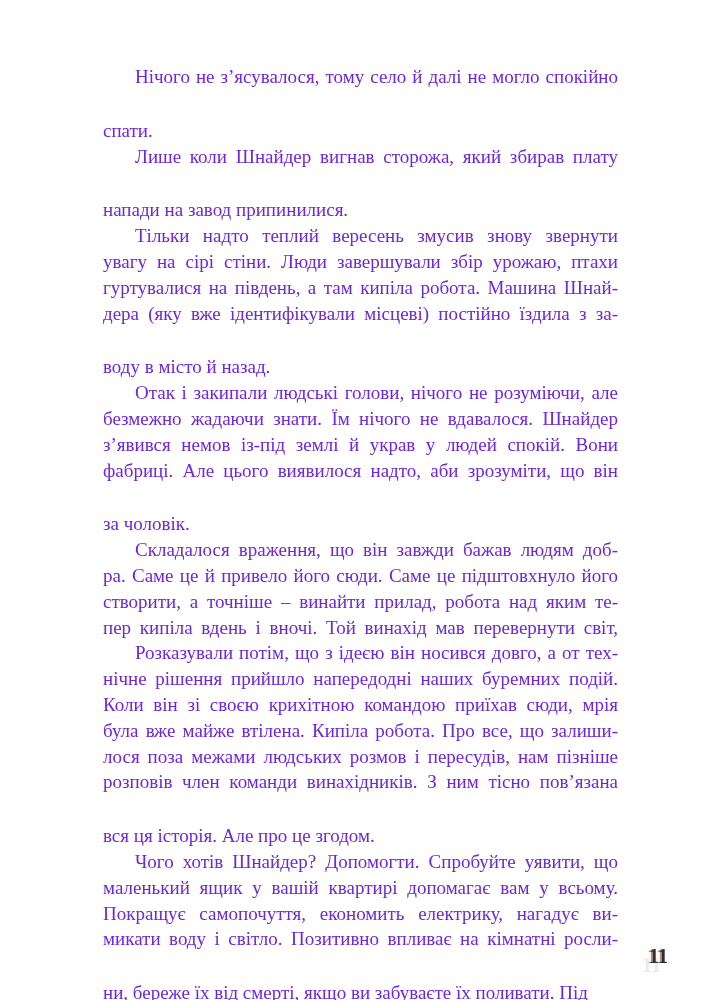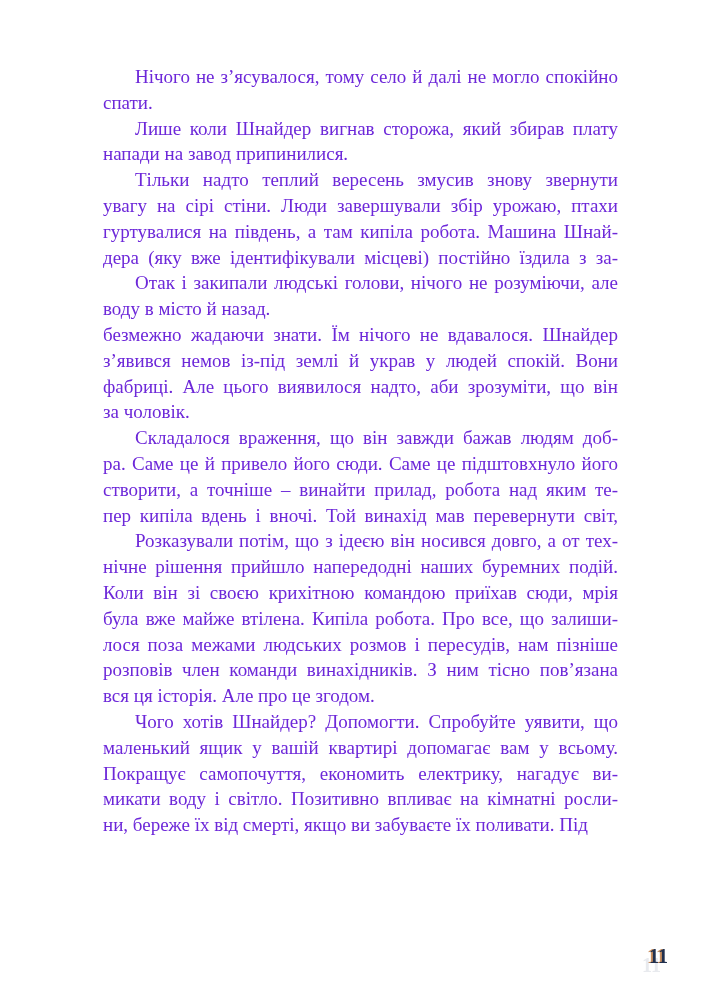--- a/index.html
+++ b/index.html
@@ -38,20 +38,21 @@
   }
   .line.justified {
     white-space: normal;
   }
   .line.first {
     text-indent: 32px;
   }
   .line.last {
     text-align: left;
     text-align-last: left;
+    margin-top: 28px;
   }
   
   .page-number {
     position: absolute;
     top: 943px;
     right: 58px;
     width: 40px;
     height: 45px;
     font-size: 20px;
     font-weight: bold;
@@ -79,22 +80,22 @@
   <div class="text-block">
 
   <div class="line justified first">Нічого не з’ясувалося, тому село й далі не могло спокійно</div>
       <div class="line justified last">спати.</div>
       <div class="line justified first">Лише коли Шнайдер вигнав сторожа, який збирав плату</div>
       <div class="line justified last">напади на завод припинилися.</div>
       <div class="line justified first">Тільки надто теплий вересень змусив знову звернути</div>
       <div class="line justified">увагу на сірі стіни. Люди завершували збір урожаю, птахи</div>
       <div class="line justified">гуртувалися на південь, а там кипіла робота. Машина Шнай-</div>
       <div class="line justified">дера (яку вже ідентифікували місцеві) постійно їздила з за-</div>
+      <div class="line justified last">воду в місто й назад.</div>
       <div class="line justified first">Отак і закипали людські голови, нічого не розуміючи, але</div>
-      <div class="line justified last">воду в місто й назад.</div>
       <div class="line justified">безмежно жадаючи знати. Їм нічого не вдавалося. Шнайдер</div>
       <div class="line justified">з’явився немов із-під землі й украв у людей спокій. Вони</div>
       <div class="line justified">фабриці. Але цього виявилося надто, аби зрозуміти, що він</div>
       <div class="line justified last">за чоловік.</div>
       <div class="line justified first">Складалося враження, що він завжди бажав людям доб-</div>
       <div class="line justified">ра. Саме це й привело його сюди. Саме це підштовхнуло його</div>
       <div class="line justified">створити, а точніше – винайти прилад, робота над яким те-</div>
       <div class="line justified">пер кипіла вдень і вночі. Той винахід мав перевернути світ,</div>
       <div class="line justified first">Розказували потім, що з ідеєю він носився довго, а от тех-</div>
       <div class="line justified">нічне рішення прийшло напередодні наших буремних подій.</div>

